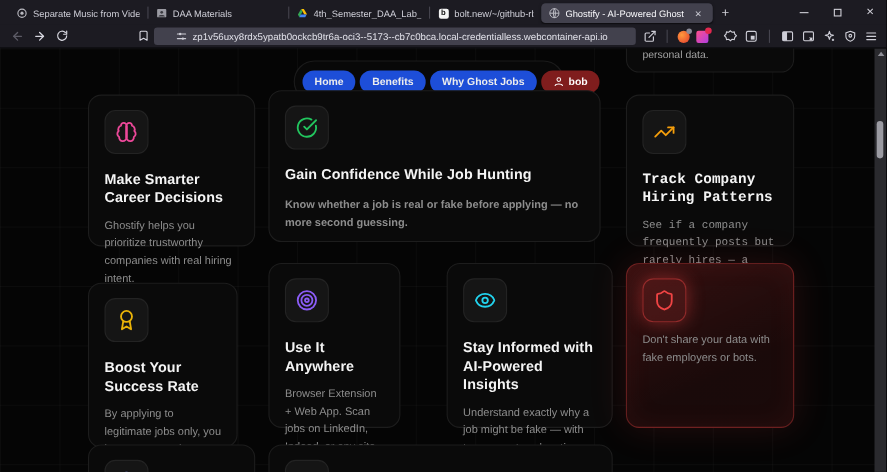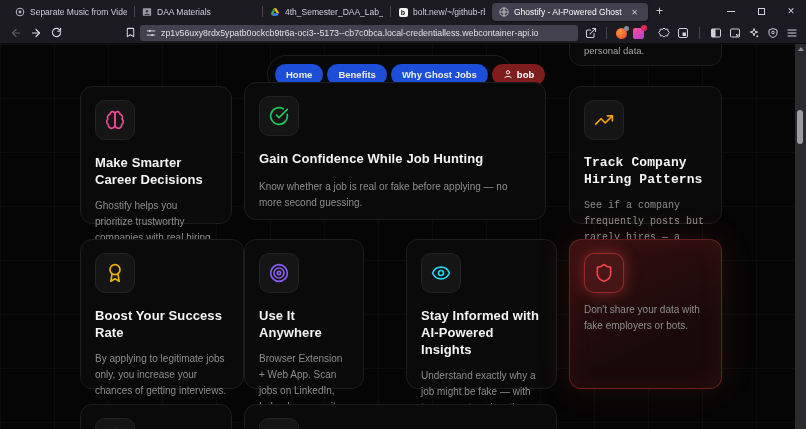--- a/index.html
+++ b/index.html
@@ -19,21 +19,21 @@
   .newtab-btn { color:#d0d0d8; font-size:12px; padding:0 8px; }
   .win-controls { position:absolute; right:0; top:0; height:22px; display:flex; }
   .win-btn { width:30px; height:22px; display:flex; align-items:center; justify-content:center; color:#d0d0d8; font-size:9px; }
   .min-glyph { width:8px; height:1px; background:#d0d0d8; display:block; }
   .max-glyph { width:7px; height:7px; border:1px solid #d0d0d8; display:block; }
 
   
   .toolbar { position:absolute; top:22px; left:0; width:806px; height:22px; background:#1c1b22; border-bottom:1px solid #0b0b0d; display:flex; align-items:center; }
   .nav-btn { width:20px; height:18px; display:flex; align-items:center; justify-content:center; color:#d7d7e0; }
   .nav-btn.disabled { color:#5c5b66; }
-  .urlbar { position:absolute; left:140px; top:3px; width:438px; height:16px; background:#42414d; border-radius:3px; display:flex; align-items:center; padding:0 6px; gap:5px; }
+  .urlbar { position:absolute; left:140px; top:3px; width:438px; height:16px; background:#42414d; border-radius:3px; display:flex; align-items:center; padding:0 20px; gap:5px; }
   .url-text { color:#e0e0e8; font-size:8.8px; white-space:nowrap; overflow:hidden; }
   .tb-icon { color:#cfcfd8; display:flex; align-items:center; justify-content:center; }
   .tb-sep { width:1px; height:12px; background:#45444e; margin:0 3px; }
   .ext1 { width:11px; height:11px; border-radius:50%; background:radial-gradient(circle at 35% 35%, #ff9a3c, #e23b2e); position:relative; }
   .ext1 .badge { position:absolute; right:-2px; top:-2px; width:5px; height:5px; border-radius:50%; background:#8a8a96; }
   .ext2 { width:11px; height:11px; border-radius:2px; background:linear-gradient(135deg,#ff4f8b,#b03ee0); position:relative; transform:rotate(0deg); }
   .ext2 .badge { position:absolute; right:-3px; top:-3px; width:6px; height:6px; border-radius:50%; background:#e22850; }
   .right-icons { position:absolute; right:8px; top:2px; height:18px; display:flex; align-items:center; gap:7px; }
 
   
@@ -47,21 +47,21 @@
   .leftover-card p { position:absolute; left:14px; bottom:9px; font-size:9.5px; color:#a3a3a3; }
 
   .pill-nav { position:absolute; left:267px; top:11px; width:246px; height:38px; background:rgba(9,9,9,.92); border:1px solid rgba(255,255,255,.08); border-radius:19px; display:flex; align-items:center; padding:0 7px; gap:4px; }
   .pill { font-size:9.5px; font-weight:bold; color:#ededed; padding:5px 11px; border-radius:12px; background:#1d4ed8; white-space:nowrap; }
   .pill-user { display:flex; align-items:center; gap:4px; background:#7f1d1d; color:#fff; }
 
   .card { position:absolute; background:#0a0a0a; border:1px solid #1d1d1d; border-radius:12px; padding:13px 14px; }
   .icon-tile { width:40px; height:40px; border-radius:10px; background:#151515; border:1px solid #232323; display:flex; align-items:center; justify-content:center; color:var(--accent,#fff); }
   .card h3 { margin-top:15px; color:#f4f4f4; font-size:13px; line-height:1.3; font-weight:bold; letter-spacing:.1px; }
   .card p { margin-top:9px; color:#8d8d8d; font-size:10px; line-height:1.6; }
-  .card.wide p { margin-top:11px; }
+  .card.wide p { margin-top:11px;font-weight:bold; }
   .card.highlight { background:linear-gradient(155deg, rgba(110,28,28,.38), rgba(26,10,10,.95) 65%), #120909; border-color:rgba(239,68,68,.35); box-shadow:0 0 34px rgba(239,68,68,.14), inset 0 0 26px rgba(239,68,68,.07); }
   .card.highlight .icon-tile { background:rgba(239,68,68,.14); border-color:rgba(239,68,68,.45); box-shadow:0 0 16px rgba(239,68,68,.45); }
 
   
   .scrollbar { position:absolute; right:0; top:0; width:11px; height:385px; background:#2a2a2e; }
   .scroll-up { position:absolute; top:3px; left:2.5px; width:0; height:0; border-left:3px solid transparent; border-right:3px solid transparent; border-bottom:4px solid #8f8f97; }
   .scroll-thumb { position:absolute; top:66px; left:2px; width:6px; height:34px; border-radius:3px; background:#9b9ba2; }
 
   svg { display:block; }
 </style>
@@ -274,21 +274,21 @@
       <div class="icon-tile">
         <svg width="20" height="20" viewBox="0 0 24 24" fill="none" stroke="currentColor" stroke-width="2" stroke-linecap="round" stroke-linejoin="round">
             <polyline points="22 7 13.5 15.5 8.5 10.5 2 17"></polyline>
             <polyline points="16 7 22 7 22 13"></polyline>
           </svg>
       </div>
       <h3>Track Company Hiring Patterns</h3>
       <p>See if a company frequently posts but rarely hires — a major red flag.</p>
     </div>
 
-    <div class="card" style="left: 80px; top: 195px; width: 164px; height: 150px; --accent: #eab308;">
+    <div class="card" style="left: 80px; top: 213px; width: 136px; height: 150px; --accent: #eab308;">
       <div class="icon-tile">
         <svg width="20" height="20" viewBox="0 0 24 24" fill="none" stroke="currentColor" stroke-width="2" stroke-linecap="round" stroke-linejoin="round">
             <circle cx="12" cy="8" r="6"></circle>
             <path d="M15.477 12.89 17 22l-5-3-5 3 1.523-9.11"></path>
           </svg>
       </div>
       <h3>Boost Your Success Rate</h3>
       <p>By applying to legitimate jobs only, you increase your chances of getting interviews.</p>
     </div>
 

